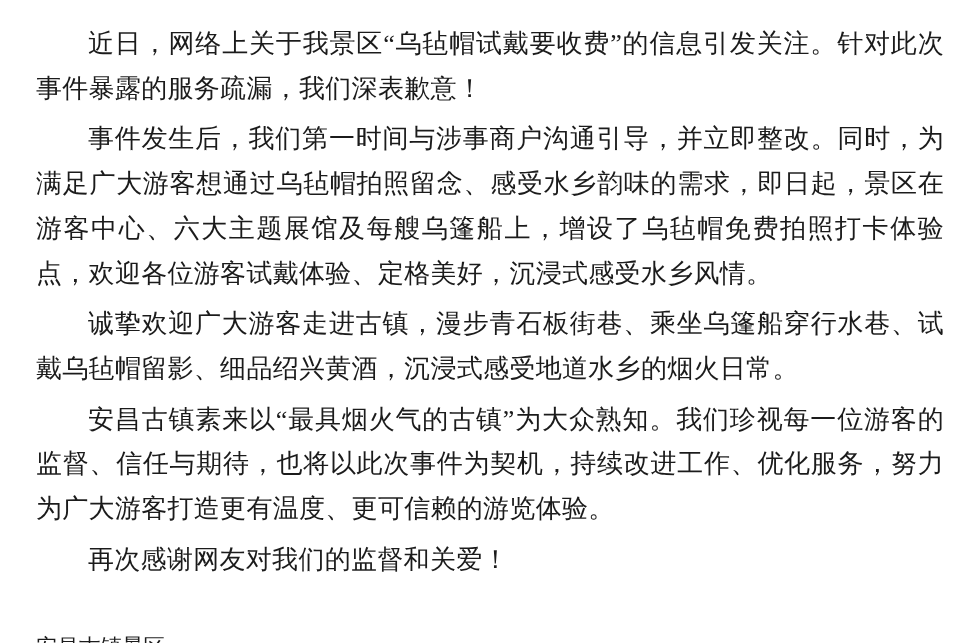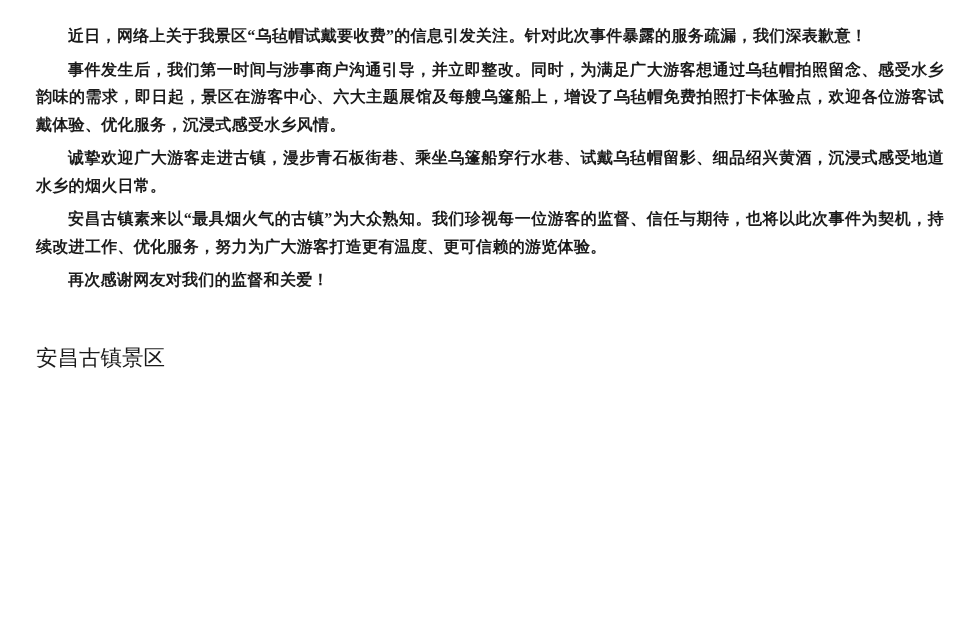--- a/index.html
+++ b/index.html
@@ -15,26 +15,25 @@
     overflow: hidden;
   }
   .page {
     box-sizing: border-box;
     width: 980px;
     height: 643px;
     padding: 22px 36px 10px 36px;
     background: #ffffff;
   }
   .statement {
-    font-size: 16px;
+    font-size: 26px;
     line-height: 1.72;
     letter-spacing: 0.3px;
     color: #1b1b1b;
     text-align: justify;
-    font-weight: bold;
   }
   .para {
     margin: 0 0 6px 0;
     text-indent: 2em;
   }
   .para:last-of-type {
     margin-bottom: 0;
   }
   .signature-block {
     margin-top: 44px;
@@ -49,21 +48,21 @@
   .sign-date {
     display: block;
   }
 </style>
 </head>
 <body>
 
 <div class="page">
   <div class="statement">
     <p class="para">近日，网络上关于我景区“乌毡帽试戴要收费”的信息引发关注。针对此次事件暴露的服务疏漏，我们深表歉意！</p>
-    <p class="para">事件发生后，我们第一时间与涉事商户沟通引导，并立即整改。同时，为满足广大游客想通过乌毡帽拍照留念、感受水乡韵味的需求，即日起，景区在游客中心、六大主题展馆及每艘乌篷船上，增设了乌毡帽免费拍照打卡体验点，欢迎各位游客试戴体验、优化服务，沉浸式感受水乡风情。</p>
+    <p class="para">事件发生后，我们第一时间与涉事商户沟通引导，并立即整改。同时，为满足广大游客想通过乌毡帽拍照留念、感受水乡韵味的需求，即日起，景区在游客中心、六大主题展馆及每艘乌篷船上，增设了乌毡帽免费拍照打卡体验点，欢迎各位游客试戴体验、定格美好，沉浸式感受水乡风情。</p>
     <p class="para">诚挚欢迎广大游客走进古镇，漫步青石板街巷、乘坐乌篷船穿行水巷、试戴乌毡帽留影、细品绍兴黄酒，沉浸式感受地道水乡的烟火日常。</p>
     <p class="para">安昌古镇素来以“最具烟火气的古镇”为大众熟知。我们珍视每一位游客的监督、信任与期待，也将以此次事件为契机，持续改进工作、优化服务，努力为广大游客打造更有温度、更可信赖的游览体验。</p>
     <p class="para">再次感谢网友对我们的监督和关爱！</p>
   </div>
   <div class="signature-block">
     <span class="sign-name">安昌古镇景区</span>
   </div>
 </div>
 
 </body></html>

